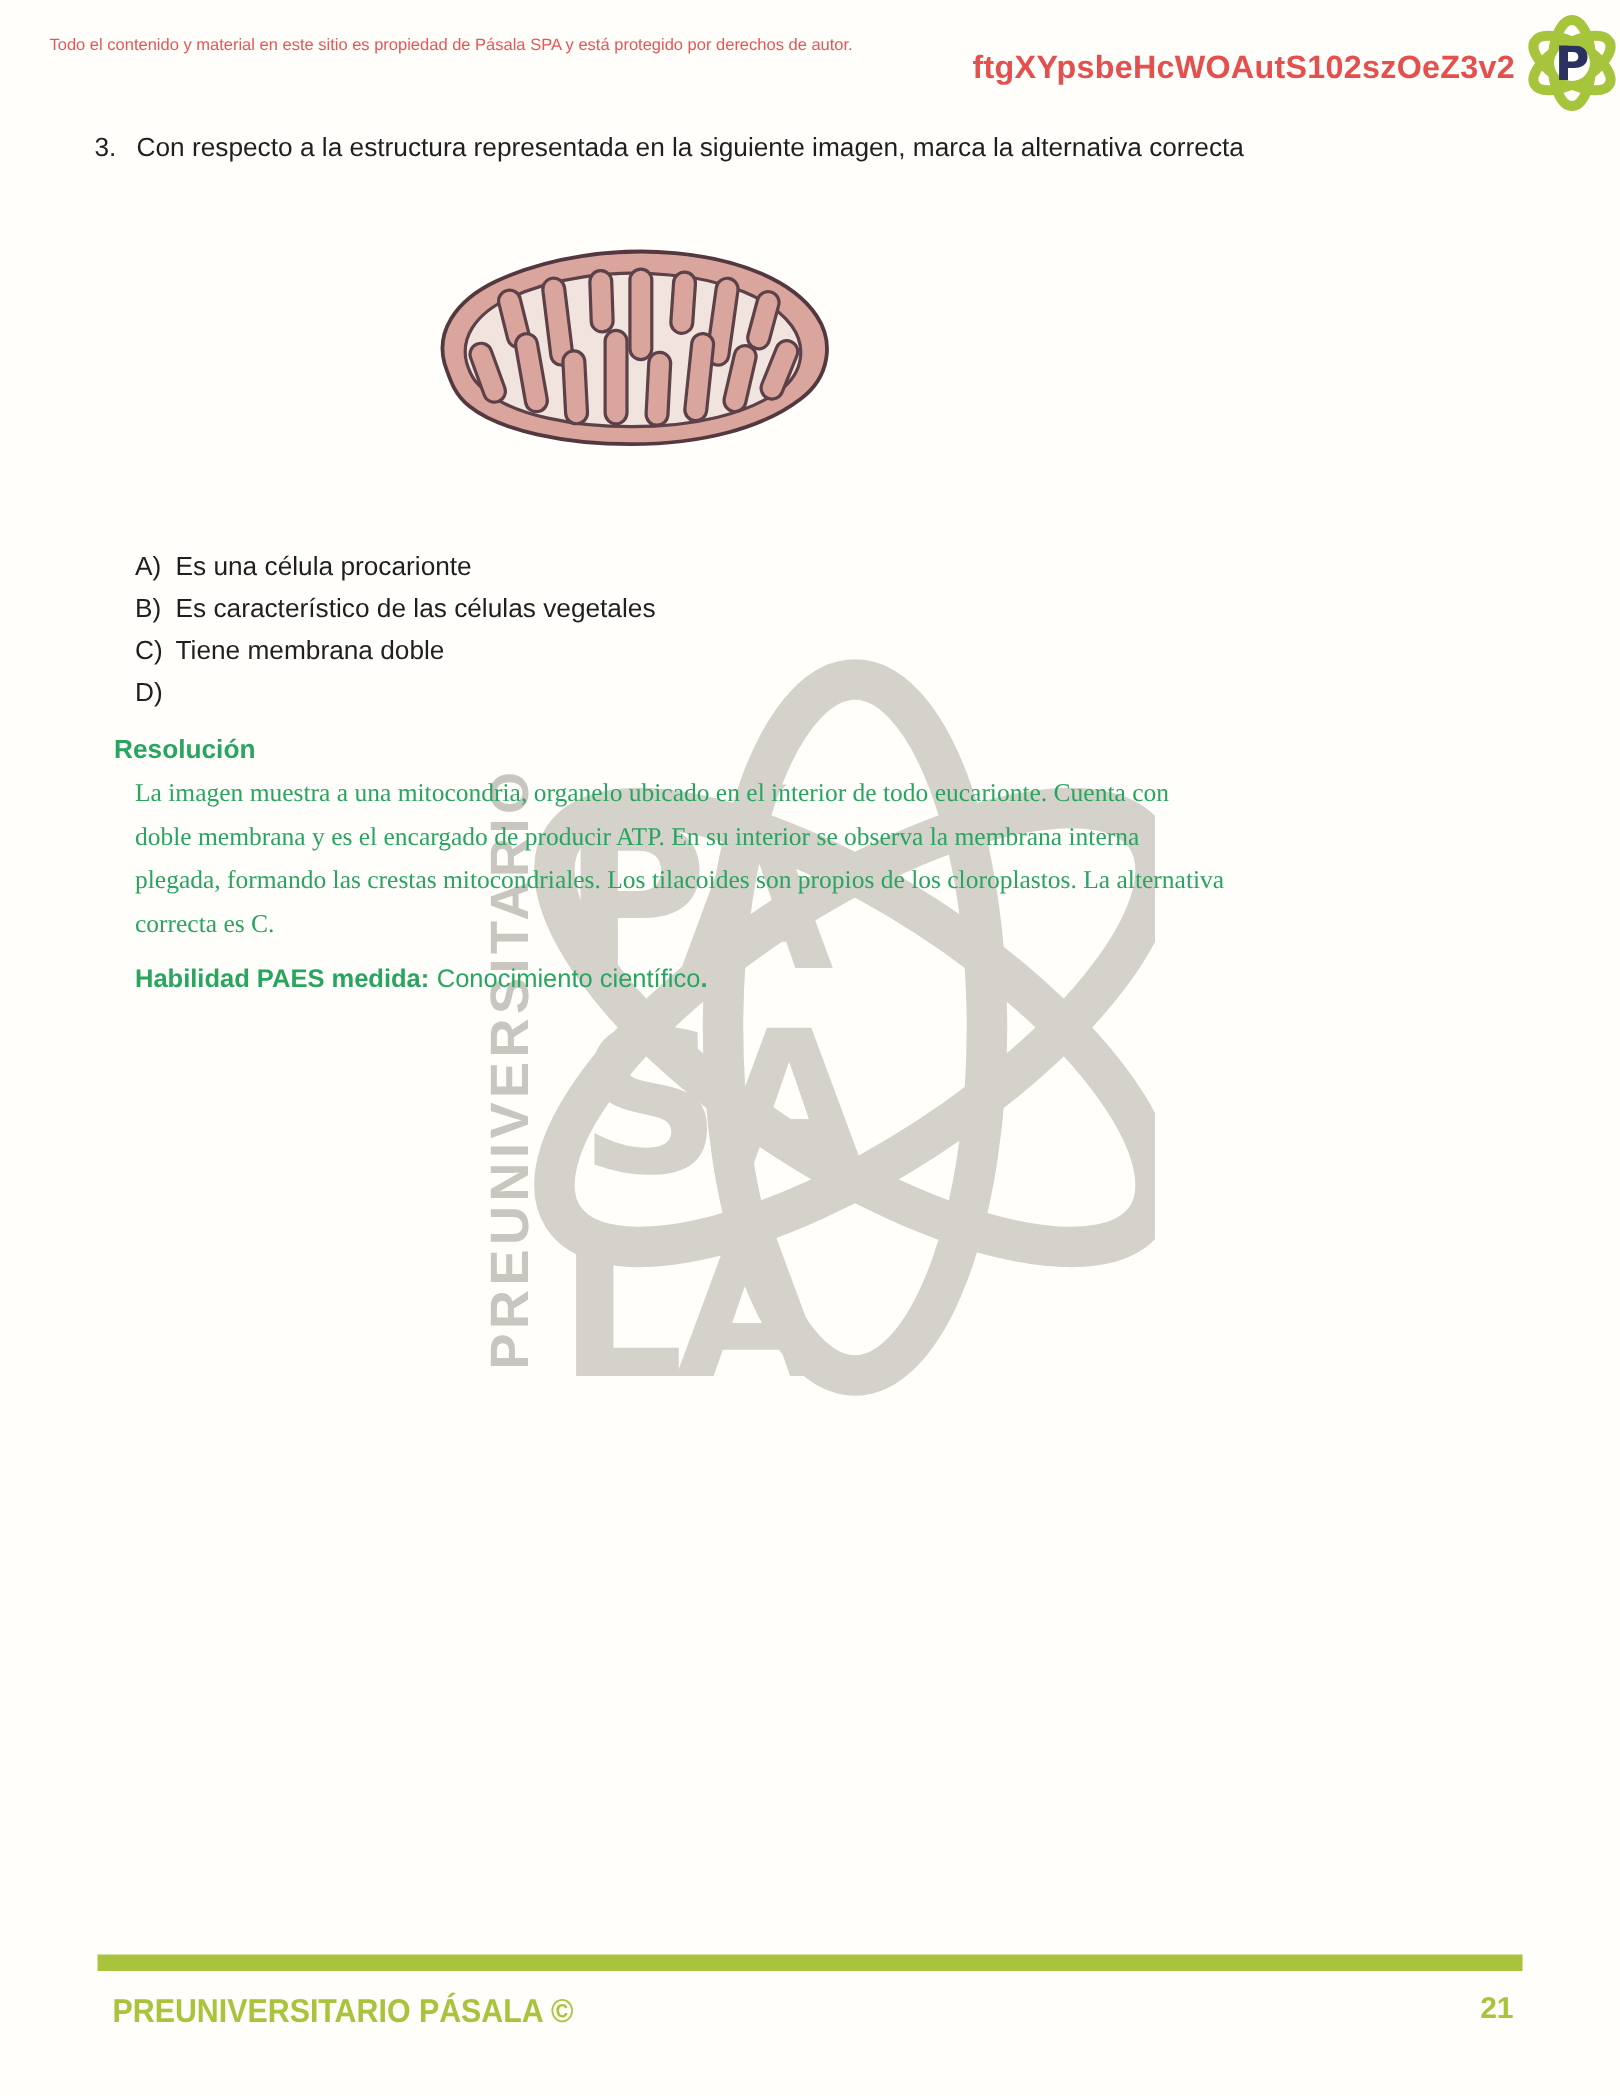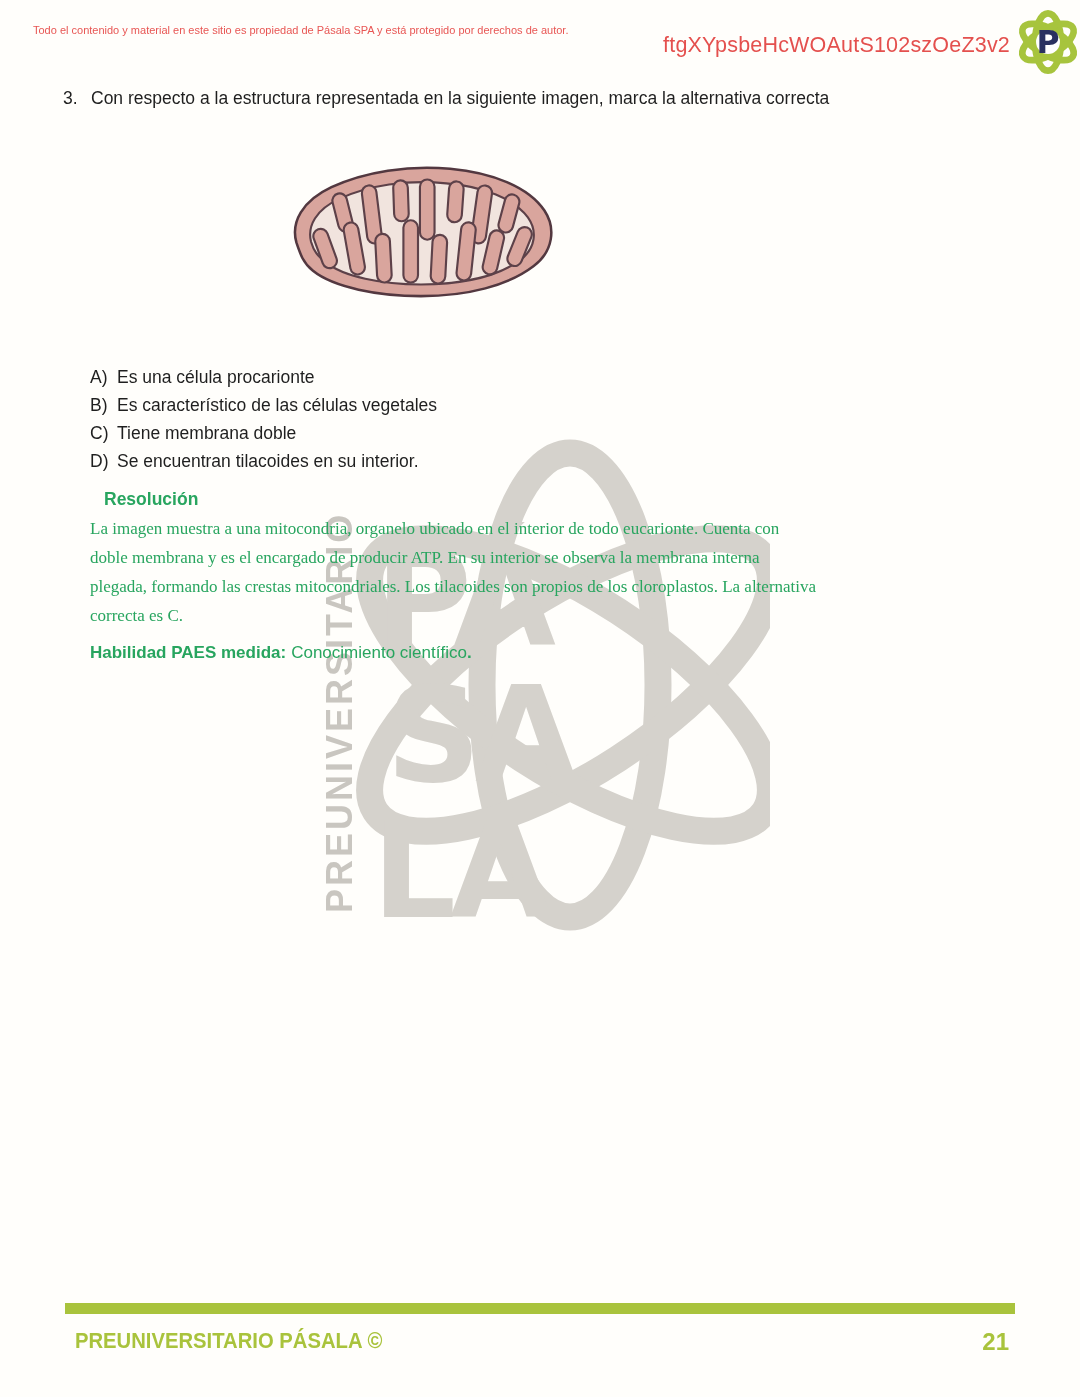--- a/index.html
+++ b/index.html
@@ -8,40 +8,40 @@
     font-family:"Liberation Sans",sans-serif;overflow:hidden;color:#1f1f1f;
   }
   
   .disclaimer{
     position:absolute;left:33px;top:24px;
     font-size:11px;line-height:13.5px;color:#e85654;
   }
   
   .code-mark{
     position:absolute;top:33px;right:70px;
-    font-size:21.5px;color:#e4504e;letter-spacing:.2px;
+    font-size:21.5px;color:#e4504e;letter-spacing:.2px;font-weight:bold;
   }
   
   .logo{position:absolute;top:-2px;right:-12px;width:88px;height:88px;}
   .logo text{font-family:"DejaVu Sans",sans-serif;}
   
   .question-row{
     position:absolute;left:63px;top:88px;display:flex;
     font-size:17.5px;
   }
   .qnum{width:28px;}
   
   .mito{position:absolute;left:277px;top:160px;width:282px;height:141px;}
   
   .options{position:absolute;left:90px;top:363px;font-size:17.5px;}
   .opt{display:flex;height:28px;align-items:center;}
   .opt-letter{width:27px;}
   
   .res-heading{
-    position:absolute;left:104px;top:489px;
+    position:absolute;left:76px;top:489px;
     font-size:17.5px;font-weight:bold;color:#28a55f;
   }
   .res-lines{
     position:absolute;left:90px;top:514px;
     font-size:17px;line-height:29px;color:#28a55f;font-family:Liberation Serif, serif;
   }
   .skill{position:absolute;left:90px;top:643px;font-size:17px;color:#28a55f;}
   .skill b{margin-right:5px;}
   
   .watermark{position:absolute;left:300px;top:435px;width:470px;height:500px;z-index:0;}
@@ -59,21 +59,21 @@
     position:absolute;left:65px;top:1303px;width:950px;height:11px;
     background:#a9c33c;
   }
   .footer-brand{
     position:absolute;left:75px;top:1328px;
     font-size:22px;font-weight:bold;color:#a9c33c;
     transform:scaleX(.92);transform-origin:left center;letter-spacing:0;
   }
   .footer-page{
     position:absolute;right:71px;top:1328px;
-    font-size:24px;font-weight:bold;color:#a9c33c;
+    font-size:20px;font-weight:bold;color:#a9c33c;
   }
 </style>
 </head>
 <body>
 
 <div class="page">
 
   <div class="watermark">
     <svg viewBox="0 0 470 500" width="470" height="500">
       <g fill="none" stroke="#d5d2cc" stroke-width="27">
@@ -145,21 +145,20 @@
       <div class="opt">
         <span class="opt-letter">B)</span>
         <span>Es característico de las células vegetales</span>
       </div>
       <div class="opt">
         <span class="opt-letter">C)</span>
         <span>Tiene membrana doble</span>
       </div>
       <div class="opt">
         <span class="opt-letter">D)</span>
-        <span>Se encuentran tilacoides en su interior.</span>
       </div>
     </div>
 
     <div class="res-heading">Resolución</div>
     <div class="res-lines">
       <div>La imagen muestra a una mitocondria, organelo ubicado en el interior de todo eucarionte. Cuenta con</div>
       <div>doble membrana y es el encargado de producir ATP. En su interior se observa la membrana interna</div>
       <div>plegada, formando las crestas mitocondriales. Los tilacoides son propios de los cloroplastos. La alternativa</div>
       <div>correcta es C.</div>
     </div>

